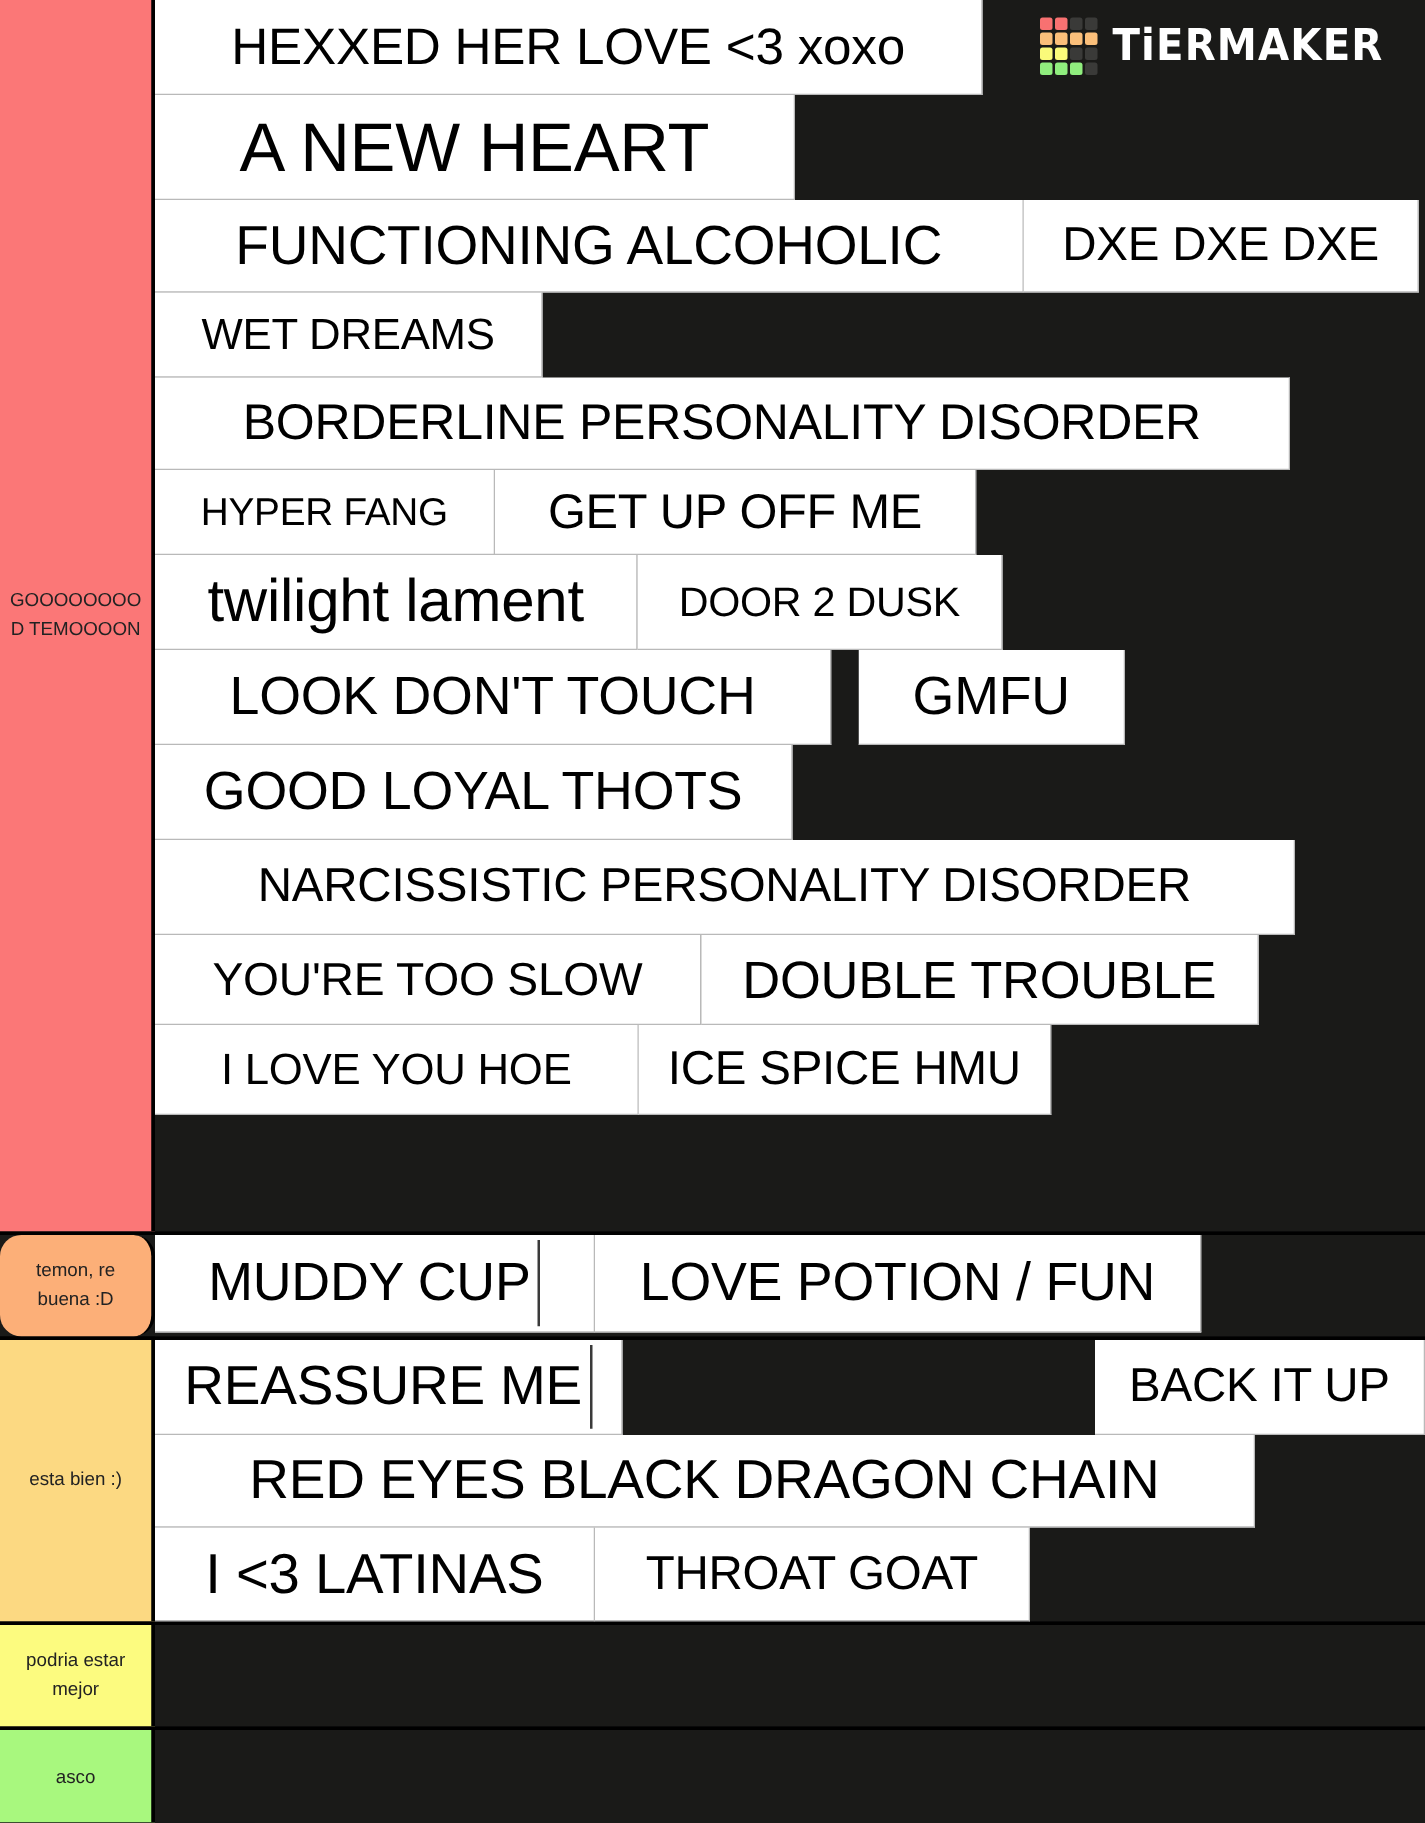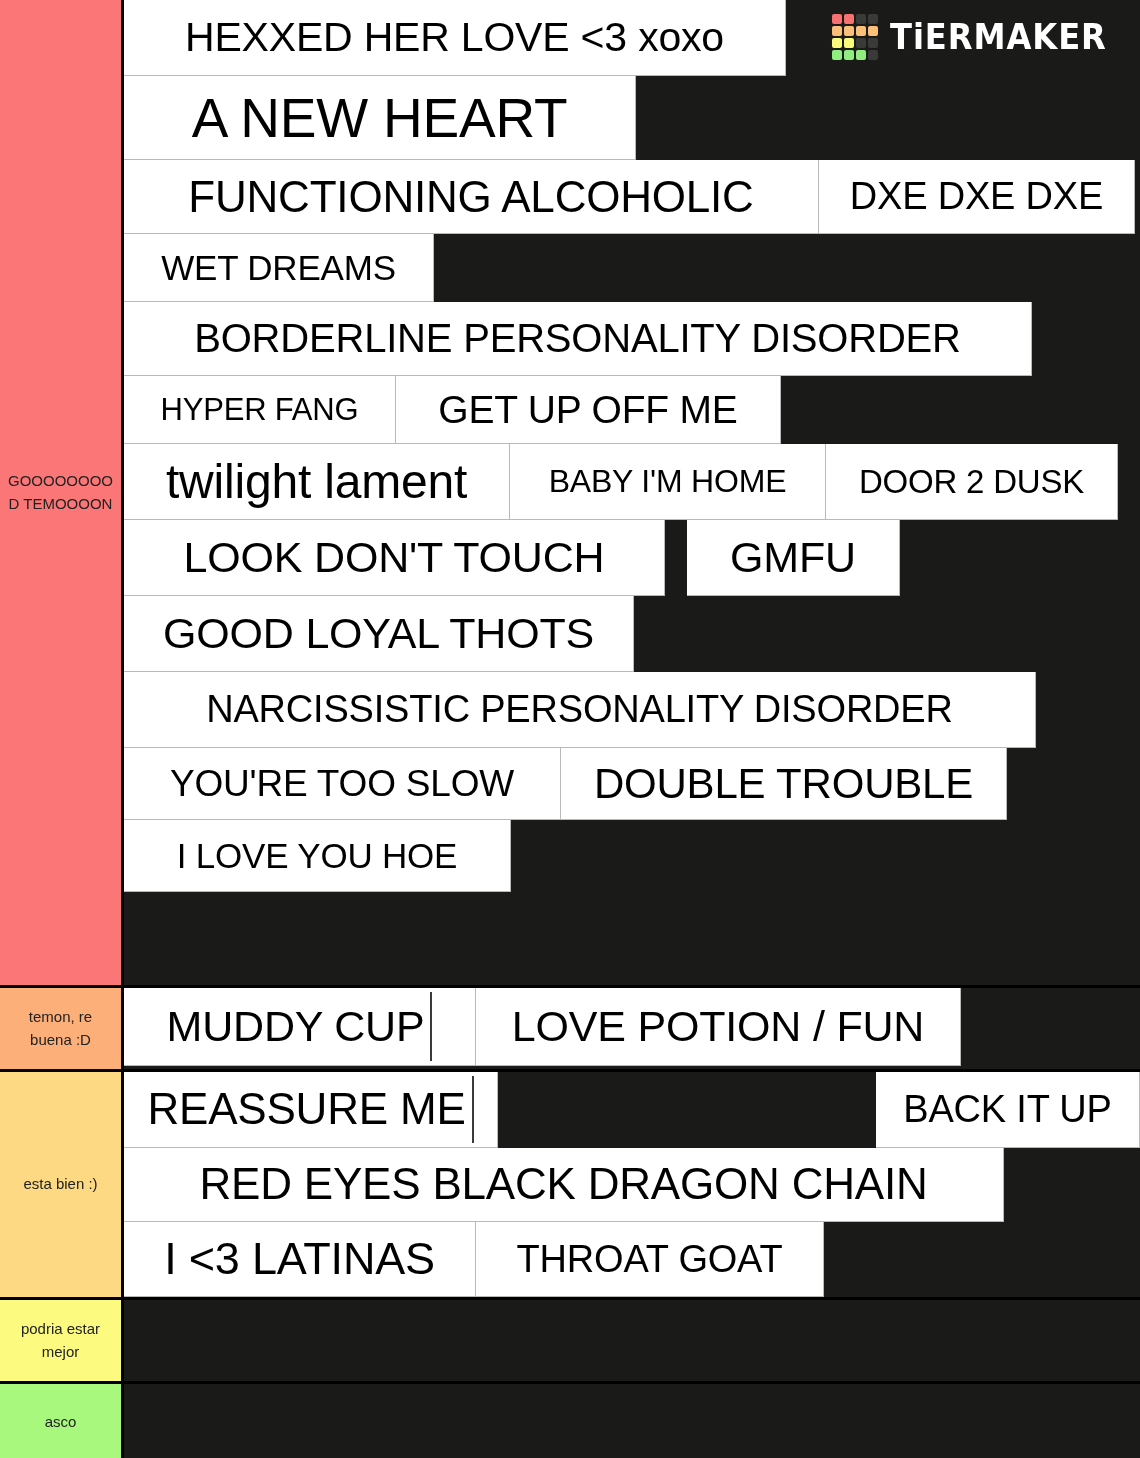--- a/index.html
+++ b/index.html
@@ -155,44 +155,44 @@
           </div>
           <div class="item-line" style="height: 74px;">
             <div class="item" style="width: 908px; min-width: 908px; font-size: 40px;">BORDERLINE PERSONALITY DISORDER</div>
           </div>
           <div class="item-line" style="height: 68px;">
             <div class="item" style="width: 272px; min-width: 272px; font-size: 31px;">HYPER FANG</div>
             <div class="item" style="width: 385px; min-width: 385px; font-size: 39px;">GET UP OFF ME</div>
           </div>
           <div class="item-line" style="height: 76px;">
             <div class="item" style="width: 386px; min-width: 386px; font-size: 48px;">twilight lament</div>
-            <div class="item" style="width: 316px; min-width: 316px; font-size: 32px;">BABY I'M HOME</div>
             <div class="item" style="width: 292px; min-width: 292px; font-size: 33px;">DOOR 2 DUSK</div>
           </div>
           <div class="item-line" style="height: 76px; gap: 22px;">
             <div class="item" style="width: 541px; min-width: 541px; font-size: 43px;">LOOK DON'T TOUCH</div>
             <div class="item" style="width: 213px; min-width: 213px; font-size: 43px;">GMFU</div>
           </div>
           <div class="item-line" style="height: 76px;">
             <div class="item" style="width: 510px; min-width: 510px; font-size: 43px;">GOOD LOYAL THOTS</div>
           </div>
           <div class="item-line" style="height: 76px;">
             <div class="item" style="width: 912px; min-width: 912px; font-size: 38px;">NARCISSISTIC PERSONALITY DISORDER</div>
           </div>
           <div class="item-line" style="height: 72px;">
             <div class="item" style="width: 437px; min-width: 437px; font-size: 37px;">YOU'RE TOO SLOW</div>
             <div class="item" style="width: 446px; min-width: 446px; font-size: 42px;">DOUBLE TROUBLE</div>
           </div>
           <div class="item-line" style="height: 72px;">
             <div class="item" style="width: 387px; min-width: 387px; font-size: 35px;">I LOVE YOU HOE</div>
+            <div class="item" style="width: 330px; min-width: 330px; font-size: 38px;">ICE SPICE HMU</div>
           </div>
         </div>
       </div>
       <div class="tier-row" style="height: 84px;">
-        <div class="tier-label" style="background: rgb(252, 175, 120);">temon, re buena :D</div>
+        <div class="tier-label" style="background: rgb(252, 175, 120); border-radius: 17px;">temon, re buena :D</div>
         <div class="tier-items">
           <div class="item-line" style="height: 78px;">
             <div class="item caret" style="width: 352px; min-width: 352px; font-size: 43px;">MUDDY CUP</div>
             <div class="item" style="width: 485px; min-width: 485px; font-size: 43px;">LOVE POTION / FUN</div>
           </div>
         </div>
       </div>
       <div class="tier-row" style="height: 228px;">
         <div class="tier-label" style="background: rgb(252, 217, 130);">esta bien :)</div>
         <div class="tier-items">

